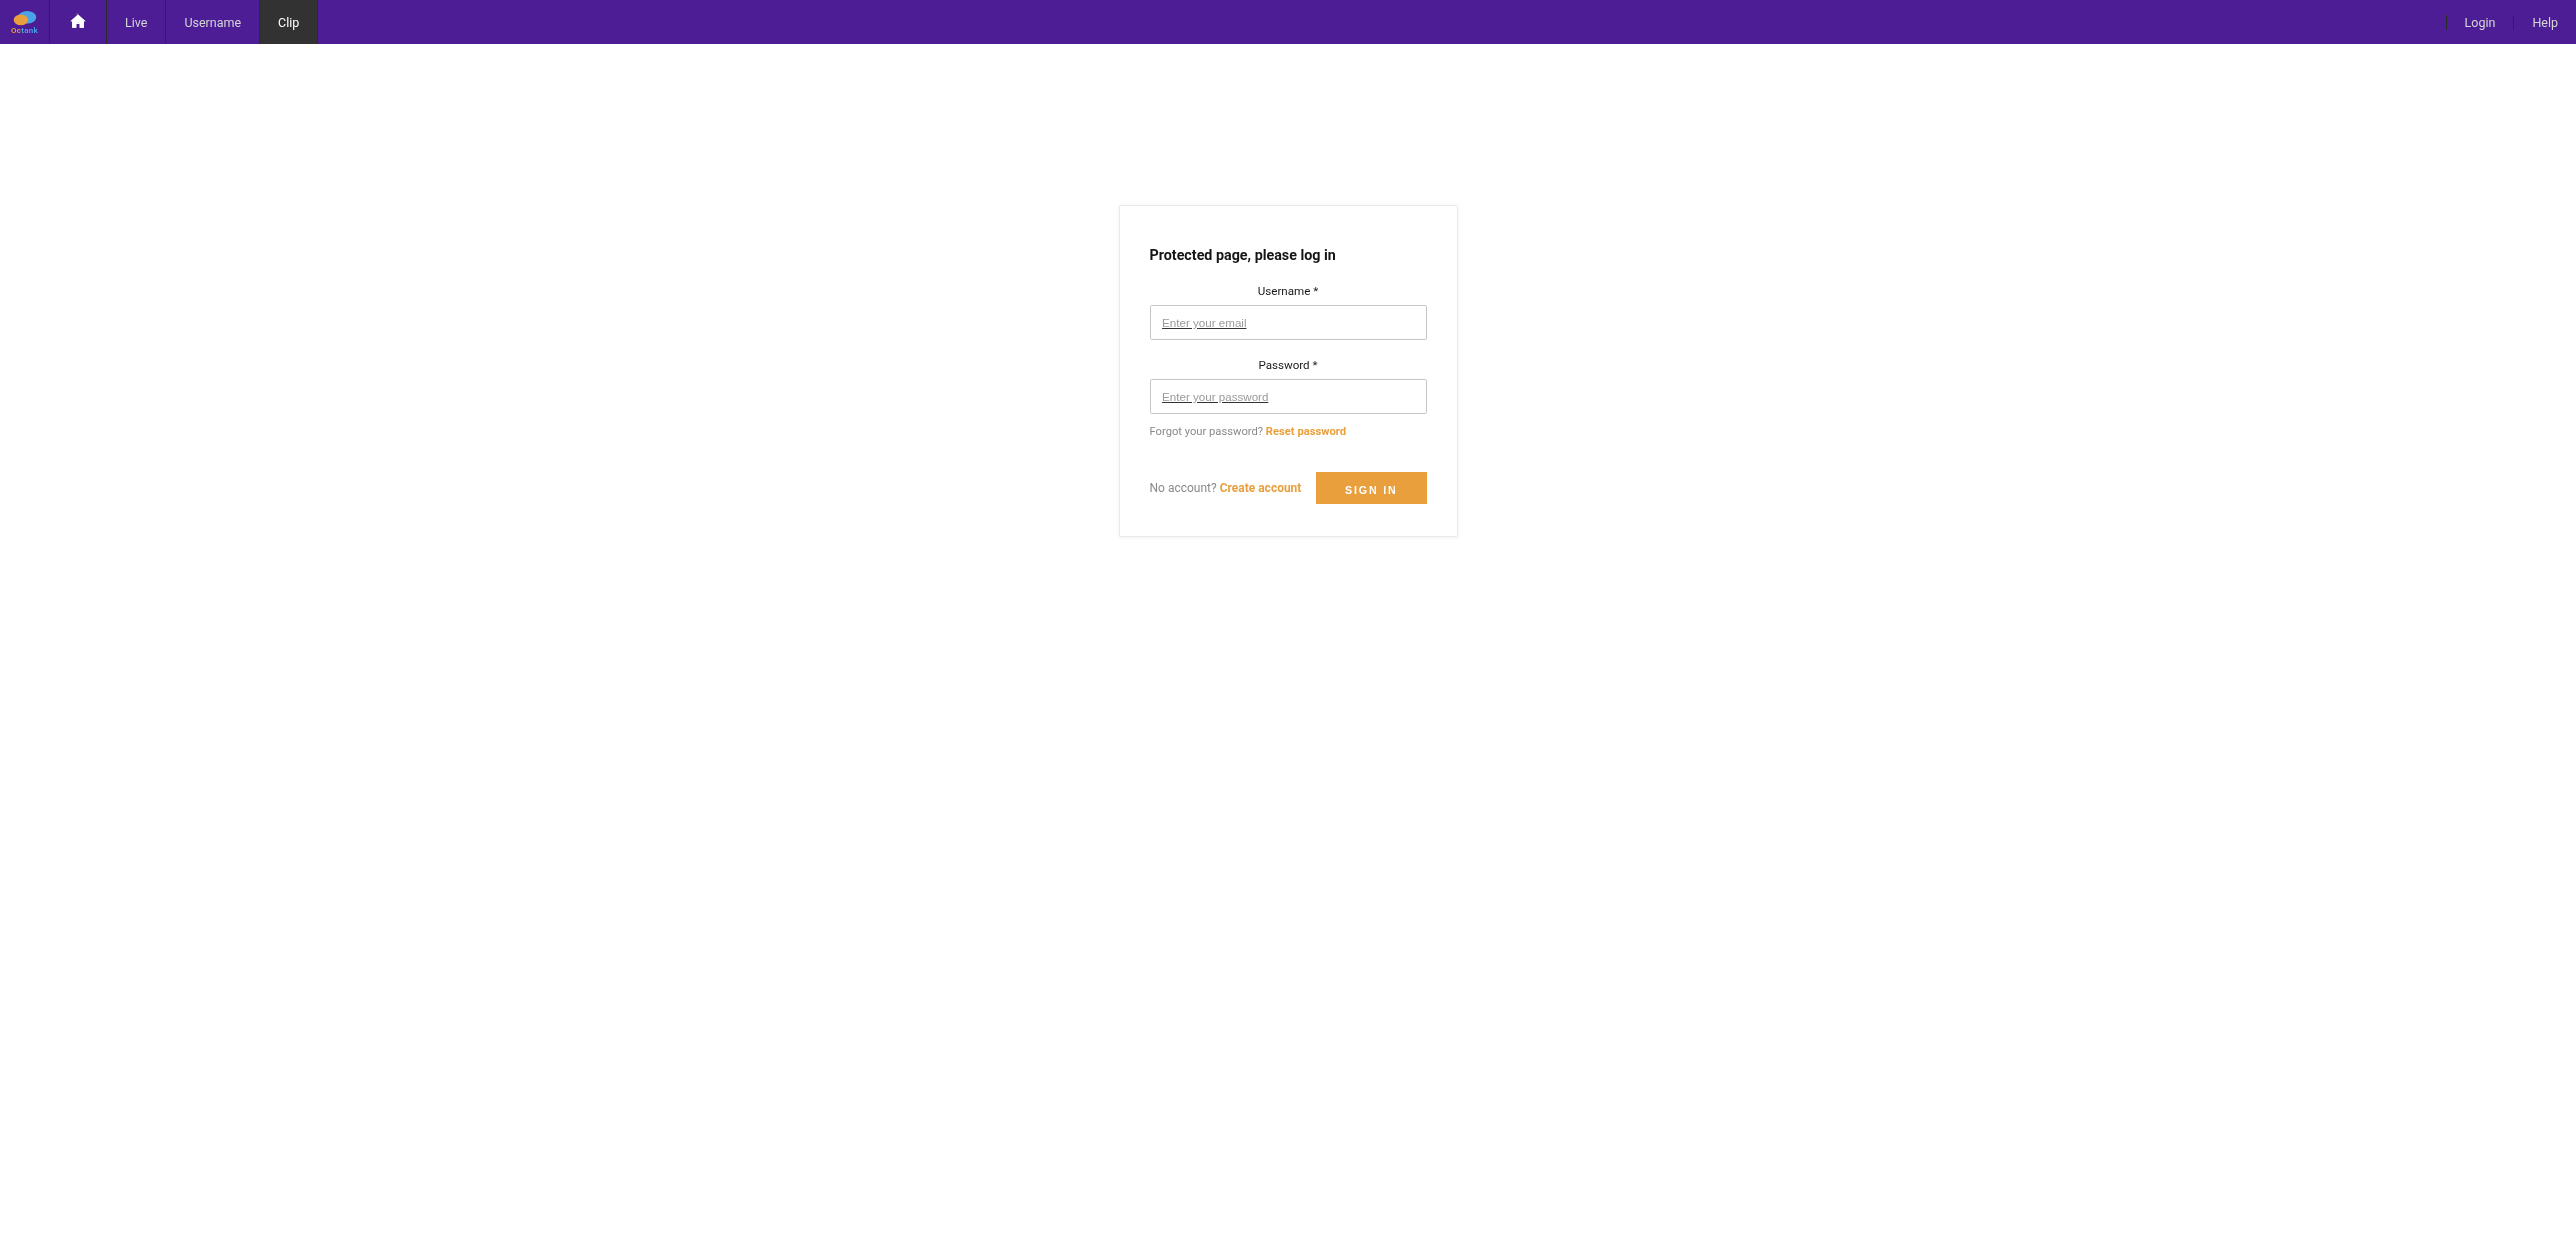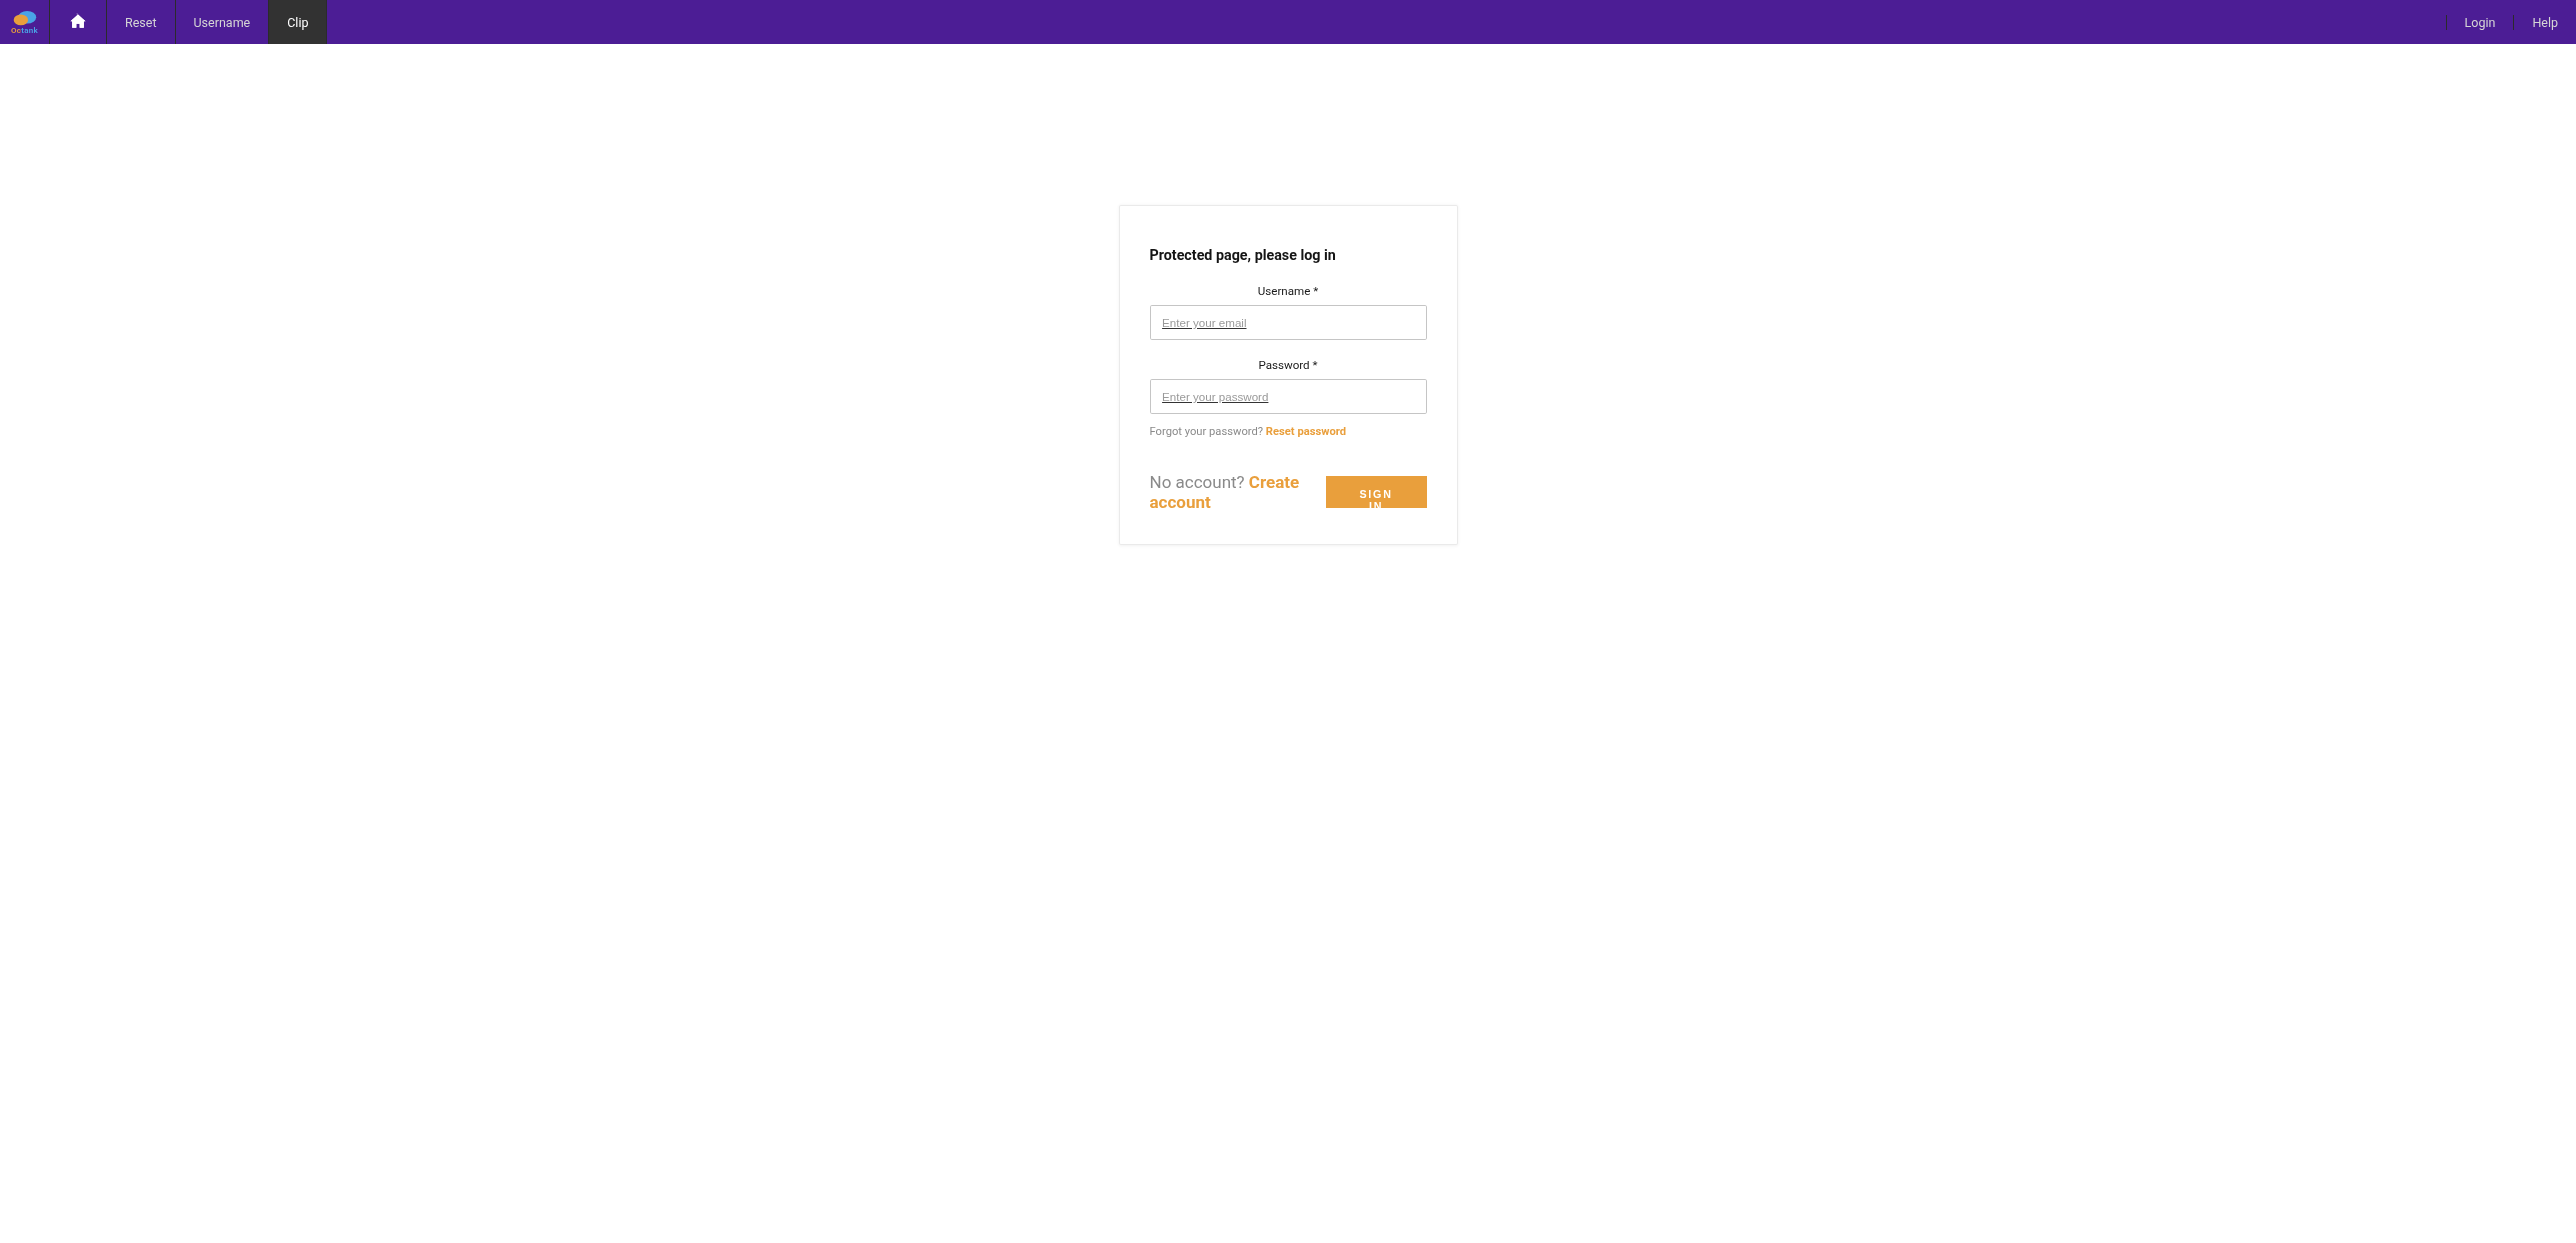--- a/index.html
+++ b/index.html
@@ -94,21 +94,21 @@
     margin-top: -7.2px;
     margin-bottom: 34px;
   }
   .link { color: #e99f3c; text-decoration: none; cursor: pointer; font-weight: bold; }
   .card-footer {
     display: flex;
     align-items: center;
     justify-content: space-between;
   }
   .no-account {
-    font-size: 17px;
+    font-size: 12px;
     color: #8a8a8a;
   }
   .signin-btn {
     background: #e99f3c;
     color: #ffffff;
     border: none;
     height: 32px;
     padding: 12px 29px;
     font-size: 10.7px;
     letter-spacing: 1.8px;
@@ -134,21 +134,21 @@
     </div>
 
     <div class="nav-item">
       <svg class="home-icon" viewBox="0 0 24 24">
         <path d="M12 3l9 8h-2v8h-5v-5h-4v5H5v-8H3l9-8zM8 2h2l1 1 1-1h2"></path>
         <path d="M12 3l9 8h-2v8h-5v-5h-4v5H5v-8H3z"></path>
       </svg>
     </div>
 
     <div class="nav-item">
-      <span>Reset</span>
+      <span>Live</span>
     </div>
     <div class="nav-item">
       <span>Username</span>
     </div>
     <div class="nav-item active">
       <span>Clip</span>
     </div>
   </div>
 
   <div class="nav-spacer"></div>

